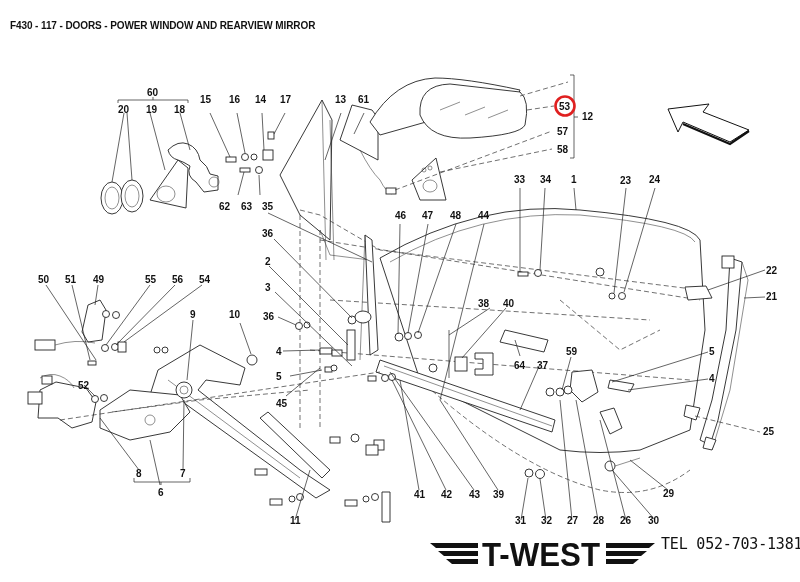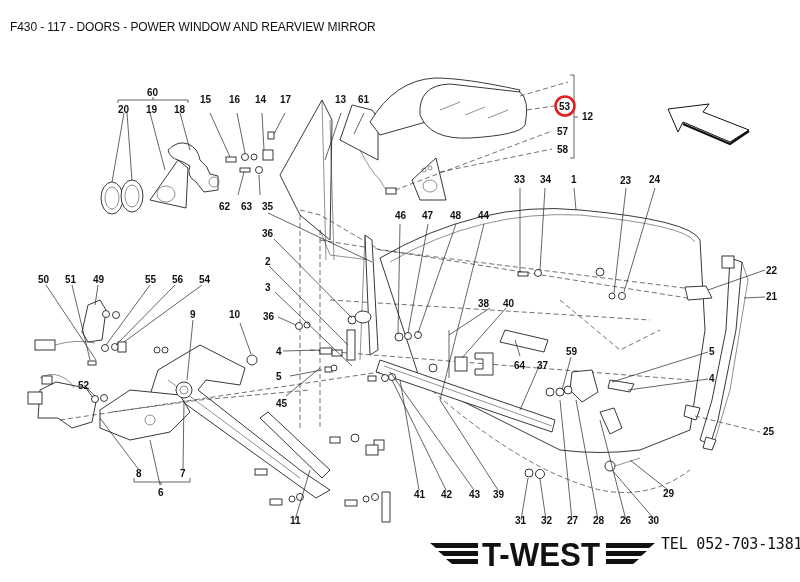--- a/index.html
+++ b/index.html
@@ -1,17 +1,17 @@
 <!DOCTYPE html>
 <html><head>
 <meta charset="utf-8">
 <style>
   html,body{margin:0;padding:0;background:#ffffff;}
   body{width:800px;height:582px;position:relative;overflow:hidden;font-family:"Liberation Sans",sans-serif;color:#111;}
-  #title{position:absolute;left:10px;top:20px;font-size:12px;font-weight:normal;letter-spacing:-0.1px;white-space:nowrap;}
+  #title{position:absolute;left:10px;top:20px;font-size:10px;font-weight:bold;letter-spacing:-0.1px;white-space:nowrap;}
   #diagram{position:absolute;left:0;top:0;width:800px;height:582px;}
   .lbl{font-family:"Liberation Sans",sans-serif;font-size:10px;font-weight:bold;fill:#111;}
   .ld{stroke:#222;stroke-width:0.7;fill:none;}
   .dash{stroke:#333;stroke-width:0.7;fill:none;stroke-dasharray:5 3;}
   .part{stroke:#222;stroke-width:0.9;fill:#fff;}
   .thin{stroke:#444;stroke-width:0.6;fill:none;}
   #logo{position:absolute;left:430px;top:536px;width:225px;height:34px;}
   #contact{position:absolute;left:661px;top:536px;font-family:"DejaVu Sans Mono","Liberation Mono",monospace;font-size:15px;line-height:17px;color:#111;letter-spacing:-0.2px;}
   #contact div{white-space:nowrap;}
 </style>

